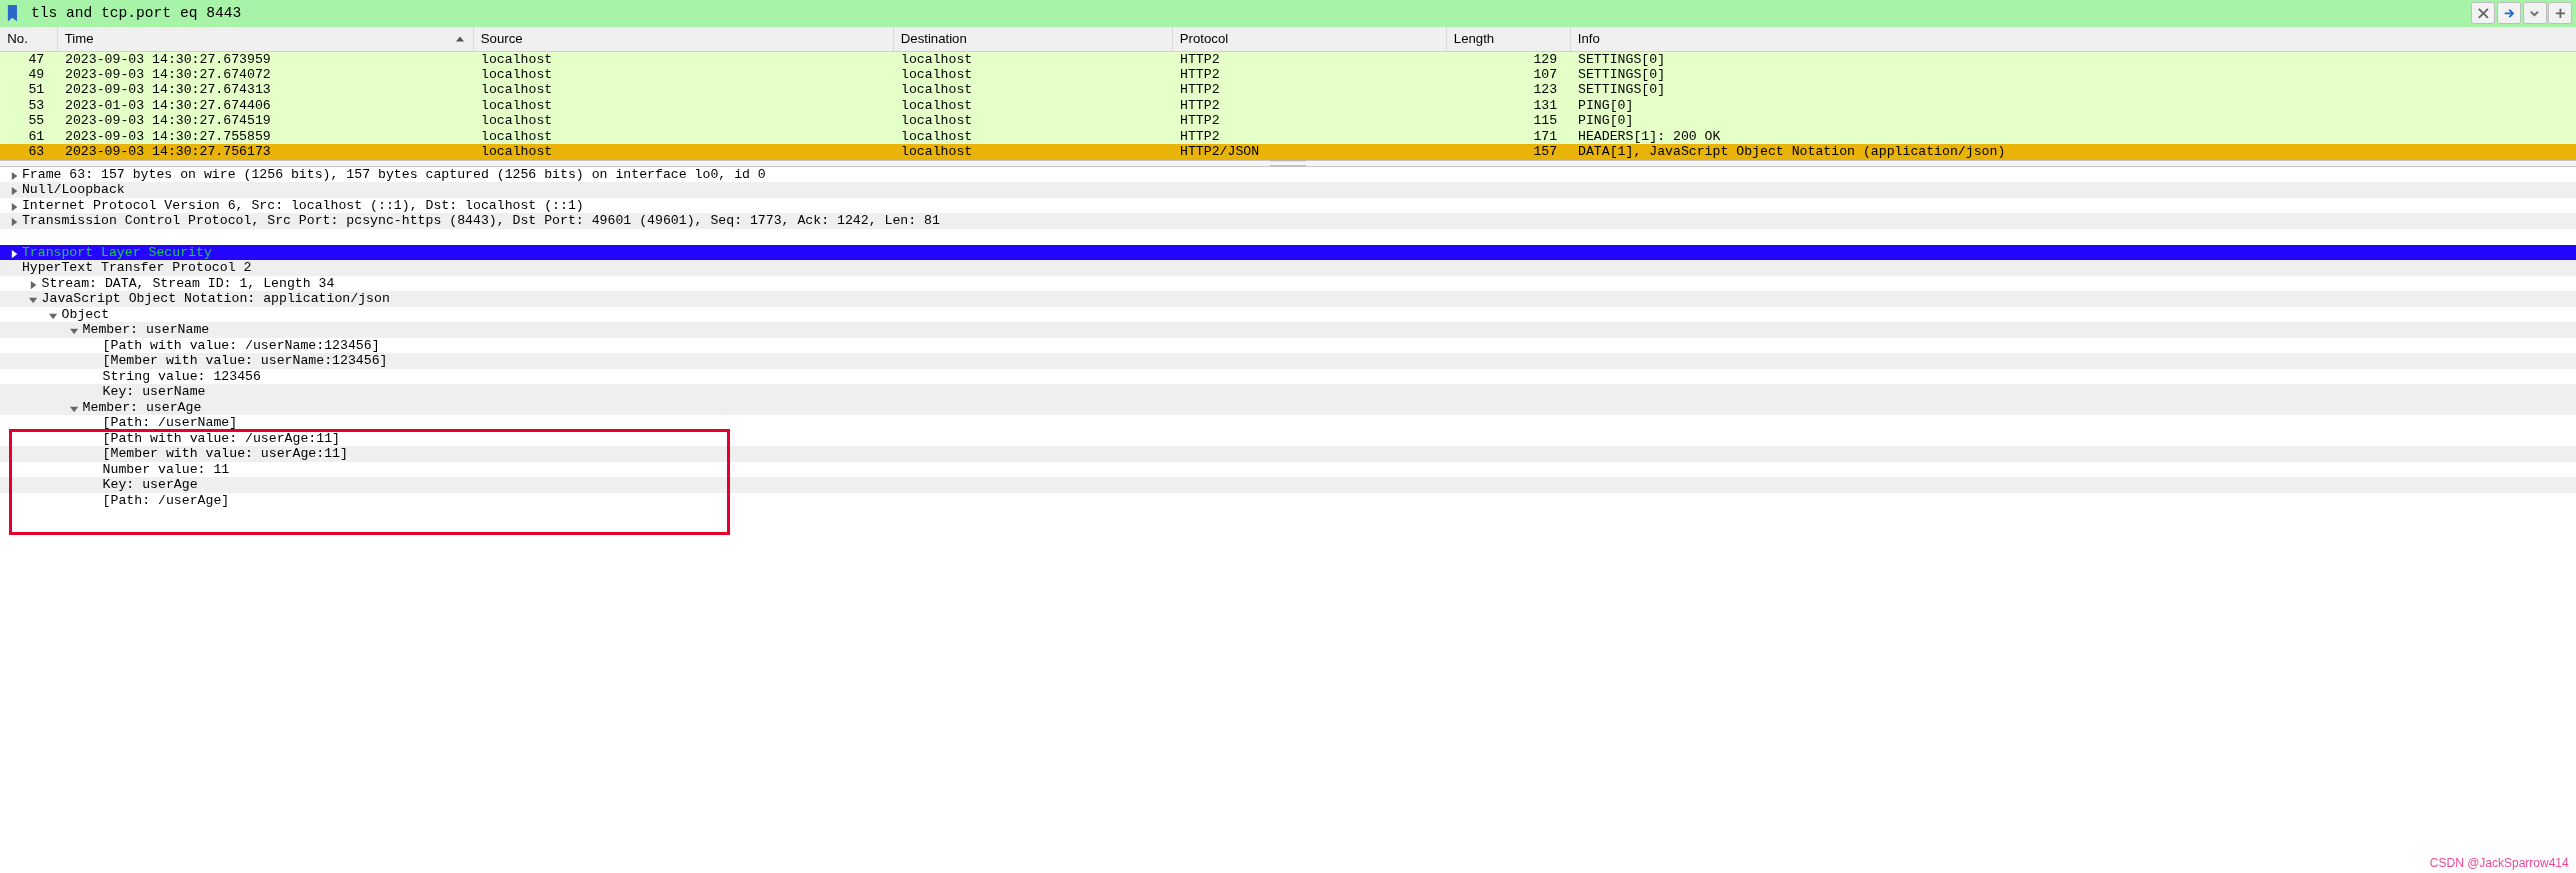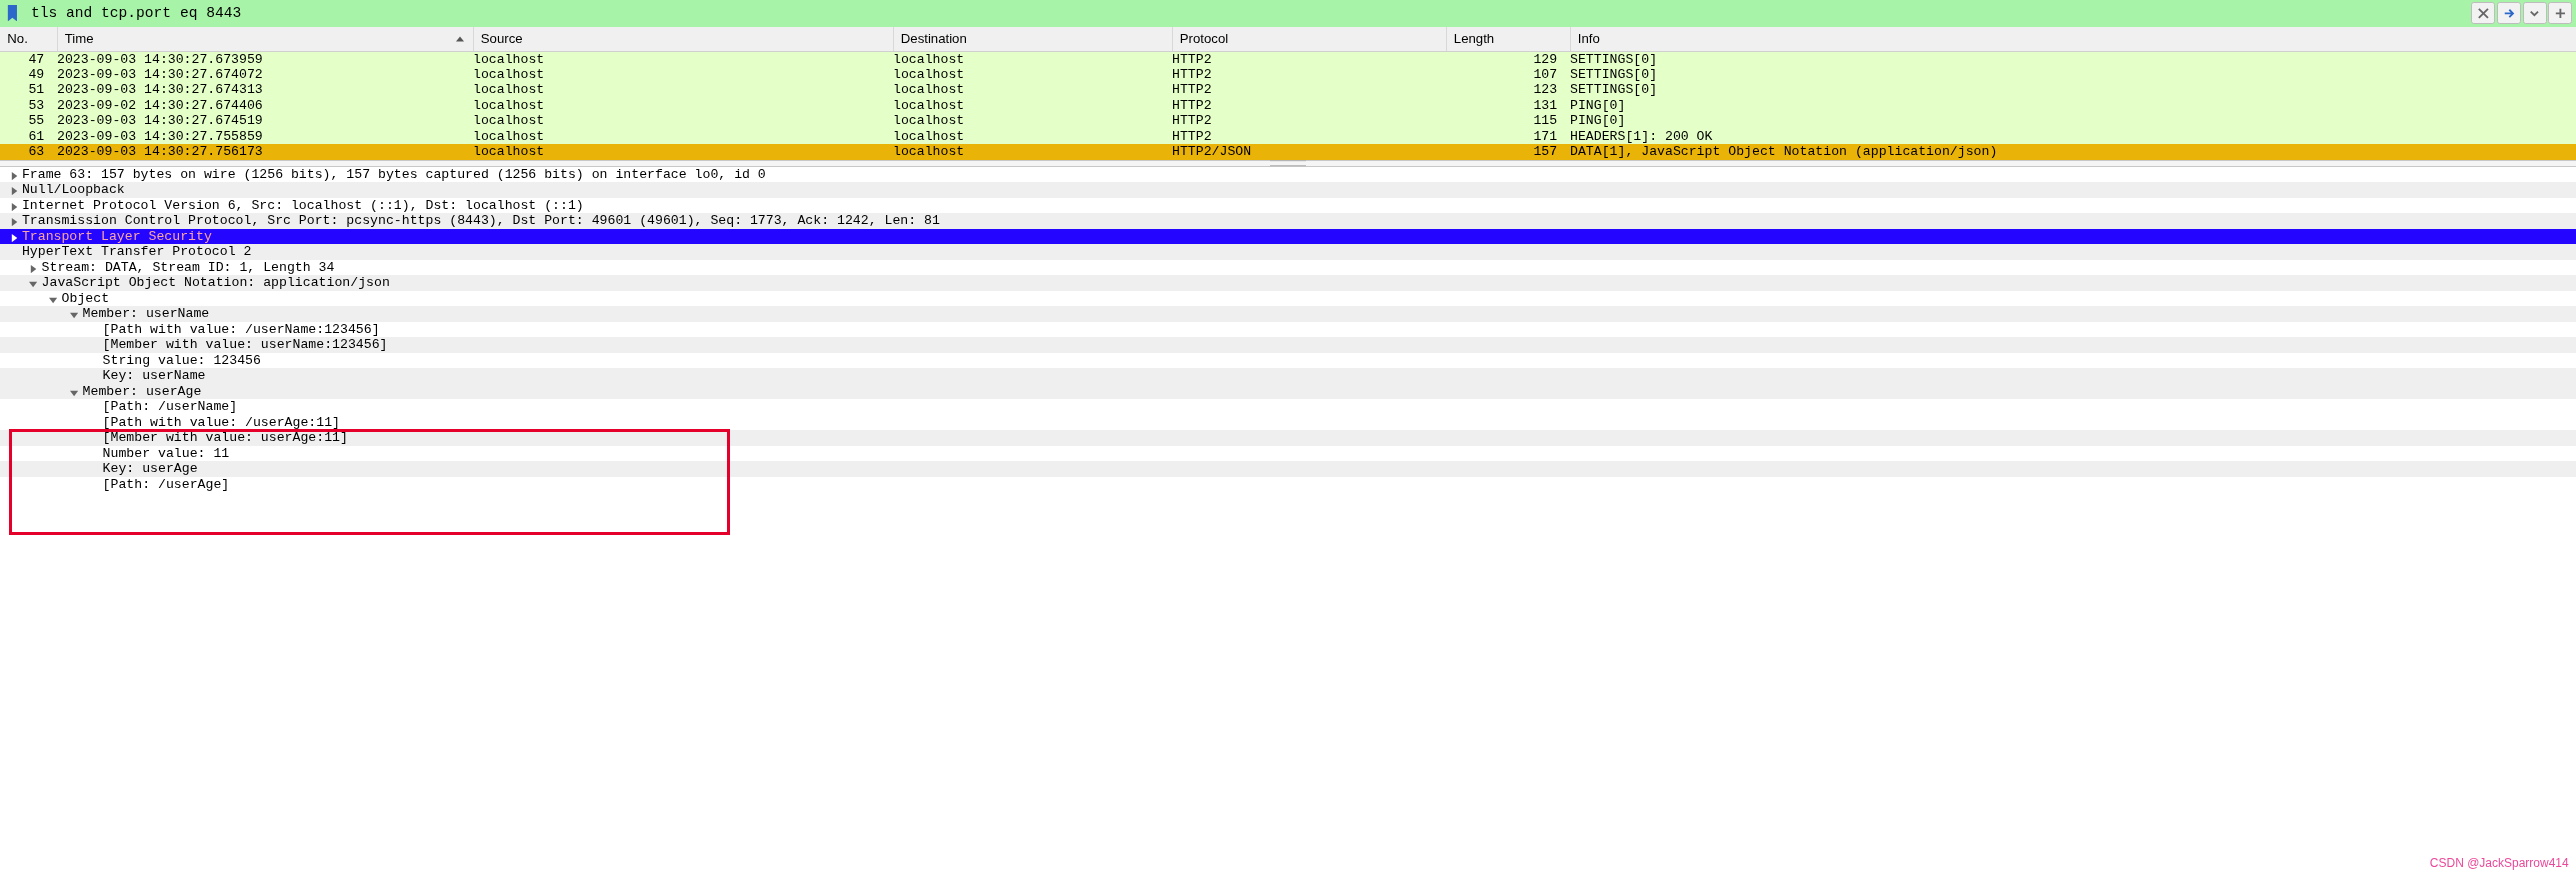--- a/index.html
+++ b/index.html
@@ -65,21 +65,21 @@
     border-right:0.9px solid #d8d8d8;
     border-bottom:0.9px solid #d0d0d0;
     height:24px;
     position:relative;
   }
   .packet-list thead th.sort::after{
     content:"";position:absolute;right:9px;top:50%;transform:translateY(-50%);
     border-left:4.6px solid transparent;border-right:4.6px solid transparent;border-bottom:5.5px solid #555;
   }
   .packet-list tbody td{
-    padding:0 0;
+    padding:0 8px;
     height:15.5px;
     font-family:"Lucida Console","Courier New",monospace;
     font-size:13.2px;
     white-space:nowrap;
     overflow:hidden;
   }
   .packet-list tbody tr.http{background:#e4ffc7;}
   .packet-list tbody tr.selected{background:#eab308;}
   .col-no{width:57px;text-align:right;padding-right:12.8px !important;}
   .col-time{width:416px;}
@@ -99,21 +99,21 @@
   }
   
   .details{
     font-family:"Lucida Console","Courier New",monospace;
     font-size:13.2px;
     line-height:15.5px;
   }
   .tree-row{
     display:flex;align-items:flex-end;height:15.5px;white-space:nowrap;
   }
-  .tree-row.selected{background:#2405ff;color:#fca5a5;}
+  .tree-row.selected{background:#2405ff;color:#22c55e;margin-top:16px;}
   .tree-row.alt{background:#efefef;}
   .toggle{
     width:12.8px;height:12.8px;display:inline-flex;align-items:center;justify-content:center;
     flex:0 0 12.8px;margin-right:1.8px;
   }
   .toggle svg{width:8.2px;height:8.2px;fill:#666;}
   .tree-row.selected .toggle svg{fill:#fff;}
   .nolabel{width:12.8px;height:12.8px;display:inline-block;flex:0 0 12.8px;margin-right:1.8px;}
   .indent{display:inline-block;}
   .i0{width:7.3px;}.i1{width:27px;}.i2{width:47px;}.i3{width:68px;}.i4{width:88px;}
@@ -206,21 +206,21 @@
         <td class="col-no">51</td>
         <td class="col-time">2023-09-03 14:30:27.674313</td>
         <td class="col-src">localhost</td>
         <td class="col-dst">localhost</td>
         <td class="col-proto">HTTP2</td>
         <td class="col-len">123</td>
         <td class="col-info">SETTINGS[0]</td>
       </tr>
       <tr class="http">
         <td class="col-no">53</td>
-        <td class="col-time">2023-09-02 14:30:27.674406</td>
+        <td class="col-time">2023-01-03 14:30:27.674406</td>
         <td class="col-src">localhost</td>
         <td class="col-dst">localhost</td>
         <td class="col-proto">HTTP2</td>
         <td class="col-len">131</td>
         <td class="col-info">PING[0]</td>
       </tr>
       <tr class="http">
         <td class="col-no">55</td>
         <td class="col-time">2023-09-03 14:30:27.674519</td>
         <td class="col-src">localhost</td>

